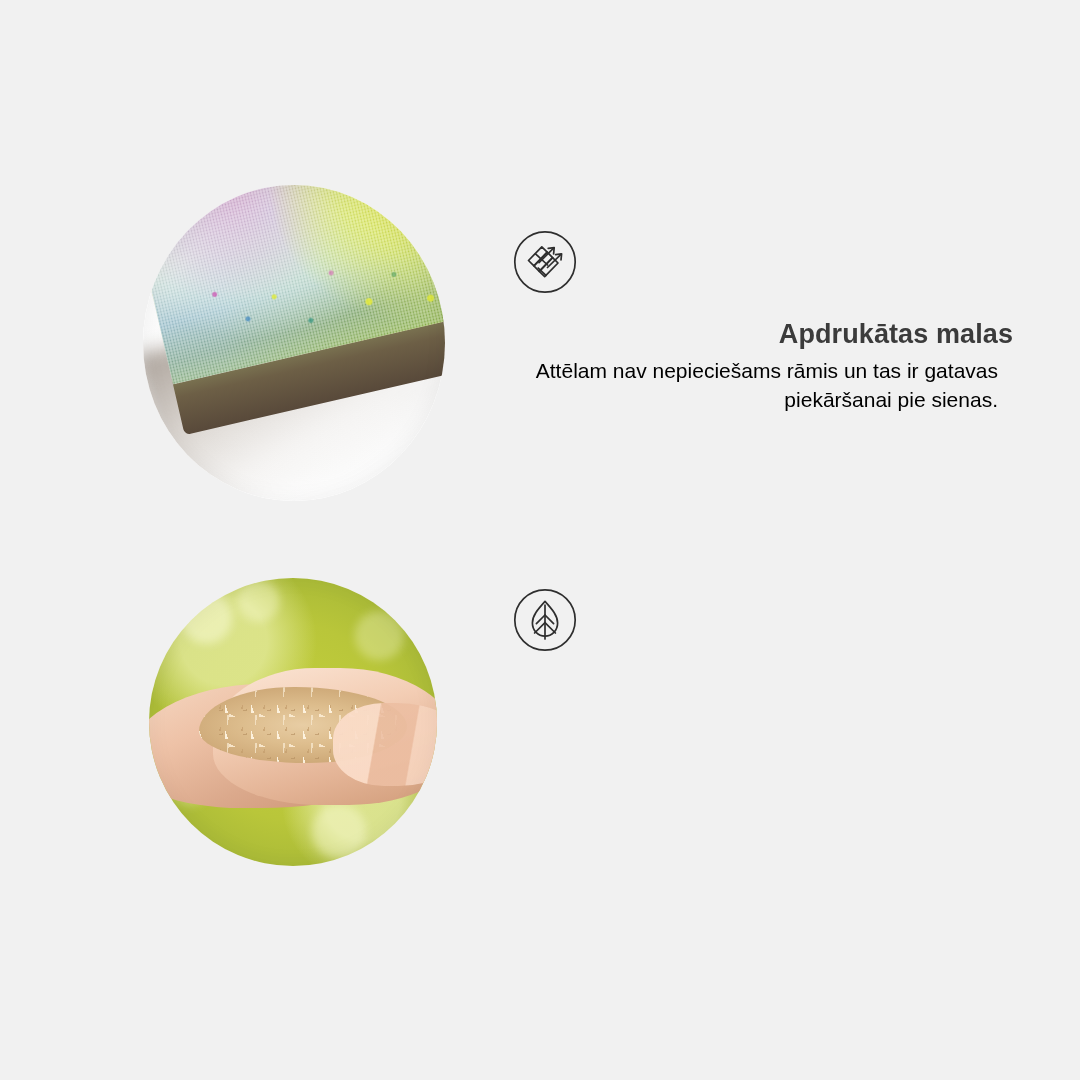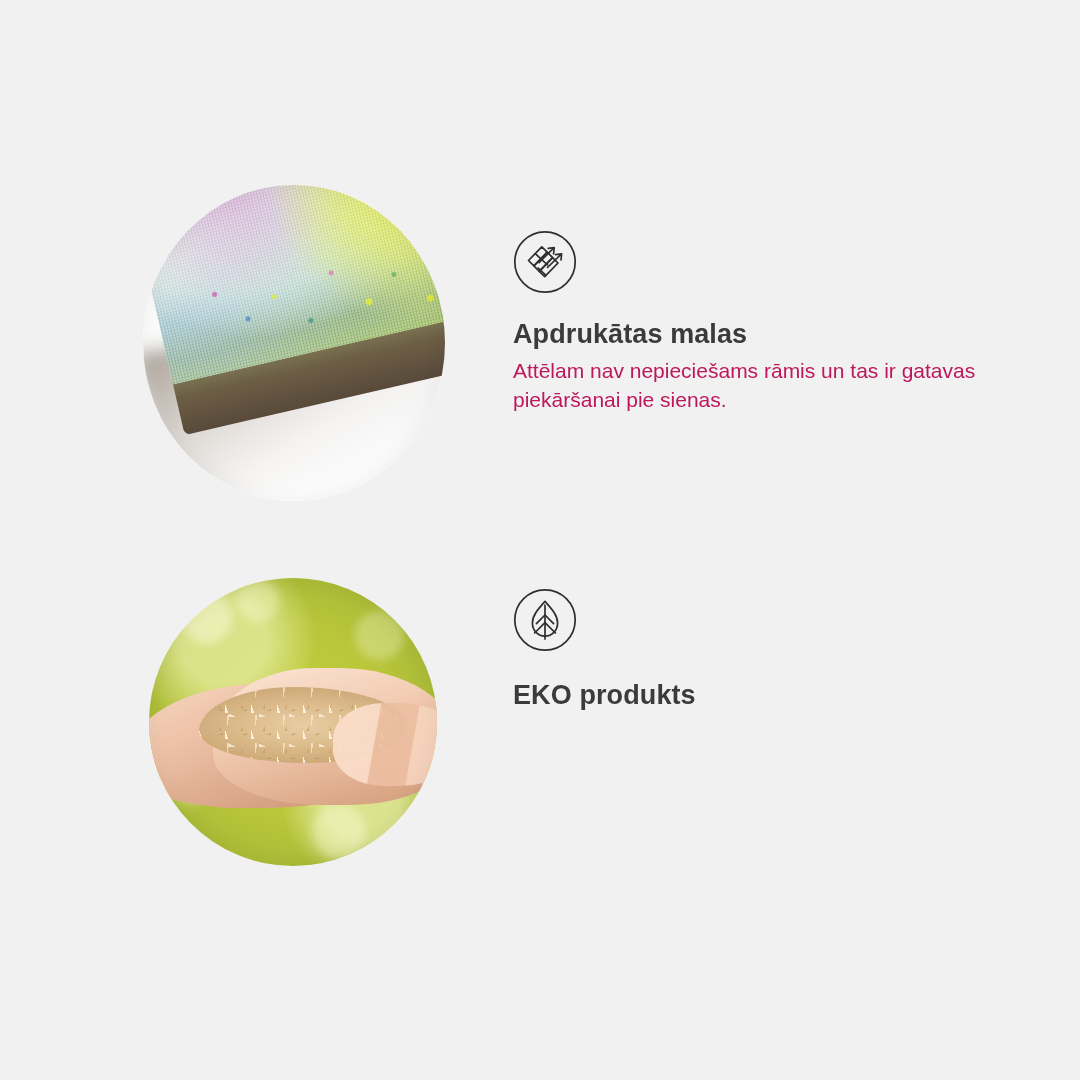--- a/index.html
+++ b/index.html
@@ -17,21 +17,21 @@
   .features {
     position: absolute;
     inset: 0;
   }
 
   .feature-row {
     position: absolute;
     left: 0; right: 0;
     display: block;
   }
-  #row-edges { top: 185px; height: 320px; }
+  #row-edges { top: 185px; height: 320px; text-align: right; }
   #row-eco   { top: 578px; height: 292px; }
 
   
   .media-circle {
     position: absolute;
     border-radius: 50%;
     overflow: hidden;
   }
 
   
@@ -212,21 +212,21 @@
     color: #3b3b3b;
     font-size: 27px;
     font-weight: 700;
     letter-spacing: .1px;
   }
   #text-printed-edges .feature-title { margin-top: 25px; }
   #text-eco .feature-title { margin-top: 28px; }
 
   .feature-body {
     margin: 6px 0 0 0;
-    color: #be185d;
+    color: #000000;
     font-size: 21px;
     line-height: 29px;
     font-weight: 400;
     max-width: 485px;
   }
 </style>
 </head>
 <body>
 
 <div class="features">
@@ -285,17 +285,16 @@
           <circle cx="32" cy="32" r="30.2" stroke-width="1.7"></circle>
           <path d="M32 13.4 C24.6 21.6 19.4 27.6 19.4 35.0 C19.4 42.4 25.0 48.2 32 48.2
                    C39.0 48.2 44.6 42.4 44.6 35.0 C44.6 27.6 39.4 21.6 32 13.4 Z"></path>
           <path d="M32 17.0 L32 51.0"></path>
           <path d="M32 27.0 L23.4 35.6"></path>
           <path d="M32 27.0 L40.6 35.6"></path>
           <path d="M32 34.6 L21.6 45.0"></path>
           <path d="M32 34.6 L42.4 45.0"></path>
         </svg>
       </span>
-      <h2 class="feature-title">EKO produkts</h2>
     </div>
   </section>
 
 </div>
 
 </body></html>

